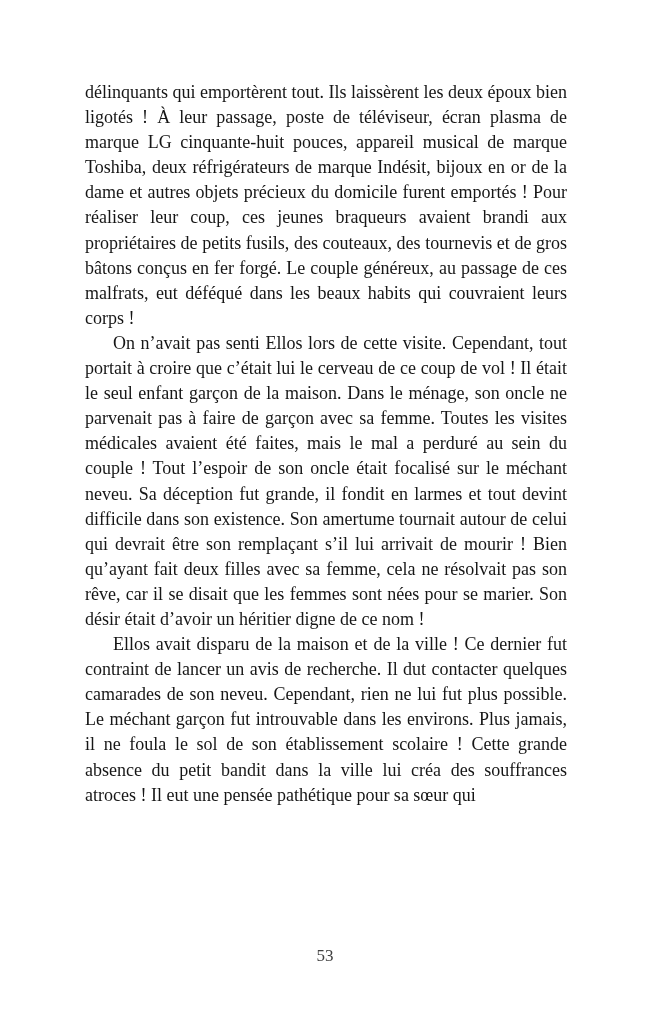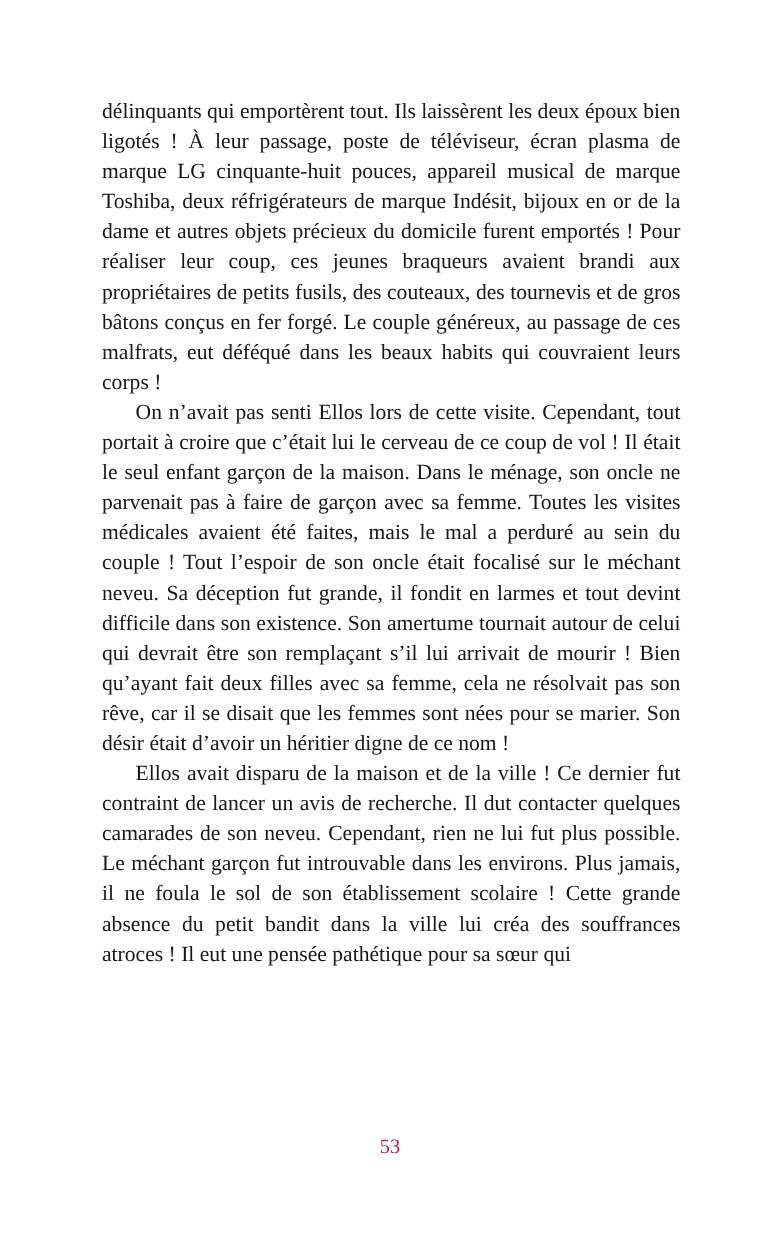--- a/index.html
+++ b/index.html
@@ -35,21 +35,21 @@
   .text-block p.first {
     text-indent: 0;
   }
   .page-number {
     position: absolute;
     left: 0;
     top: 946px;
     width: 100%;
     text-align: center;
     font-size: 17px;
-    color: #be185d;
+    color: #404040;
   }
 </style>
 </head>
 <body>
 
 <div class="page">
   <div class="text-block">
     <p class="first">délinquants qui emportèrent tout. Ils laissèrent les deux époux bien ligotés ! À leur passage, poste de téléviseur, écran plasma de marque LG cinquante-huit pouces, appareil musical de marque Toshiba, deux réfrigérateurs de marque Indésit, bijoux en or de la dame et autres objets précieux du domicile furent emportés ! Pour réaliser leur coup, ces jeunes braqueurs avaient brandi aux propriétaires de petits fusils, des couteaux, des tournevis et de gros bâtons conçus en fer forgé. Le couple généreux, au passage de ces malfrats, eut déféqué dans les beaux habits qui couvraient leurs corps !</p>
     <p>On n’avait pas senti Ellos lors de cette visite. Cependant, tout portait à croire que c’était lui le cerveau de ce coup de vol ! Il était le seul enfant garçon de la maison. Dans le ménage, son oncle ne parvenait pas à faire de garçon avec sa femme. Toutes les visites médicales avaient été faites, mais le mal a perduré au sein du couple ! Tout l’espoir de son oncle était focalisé sur le méchant neveu. Sa déception fut grande, il fondit en larmes et tout devint difficile dans son existence. Son amertume tournait autour de celui qui devrait être son remplaçant s’il lui arrivait de mourir ! Bien qu’ayant fait deux filles avec sa femme, cela ne résolvait pas son rêve, car il se disait que les femmes sont nées pour se marier. Son désir était d’avoir un héritier digne de ce nom !</p>
     <p>Ellos avait disparu de la maison et de la ville ! Ce dernier fut contraint de lancer un avis de recherche. Il dut contacter quelques camarades de son neveu. Cependant, rien ne lui fut plus possible. Le méchant garçon fut introuvable dans les environs. Plus jamais, il ne foula le sol de son établissement scolaire ! Cette grande absence du petit bandit dans la ville lui créa des souffrances atroces ! Il eut une pensée pathétique pour sa sœur qui</p>

